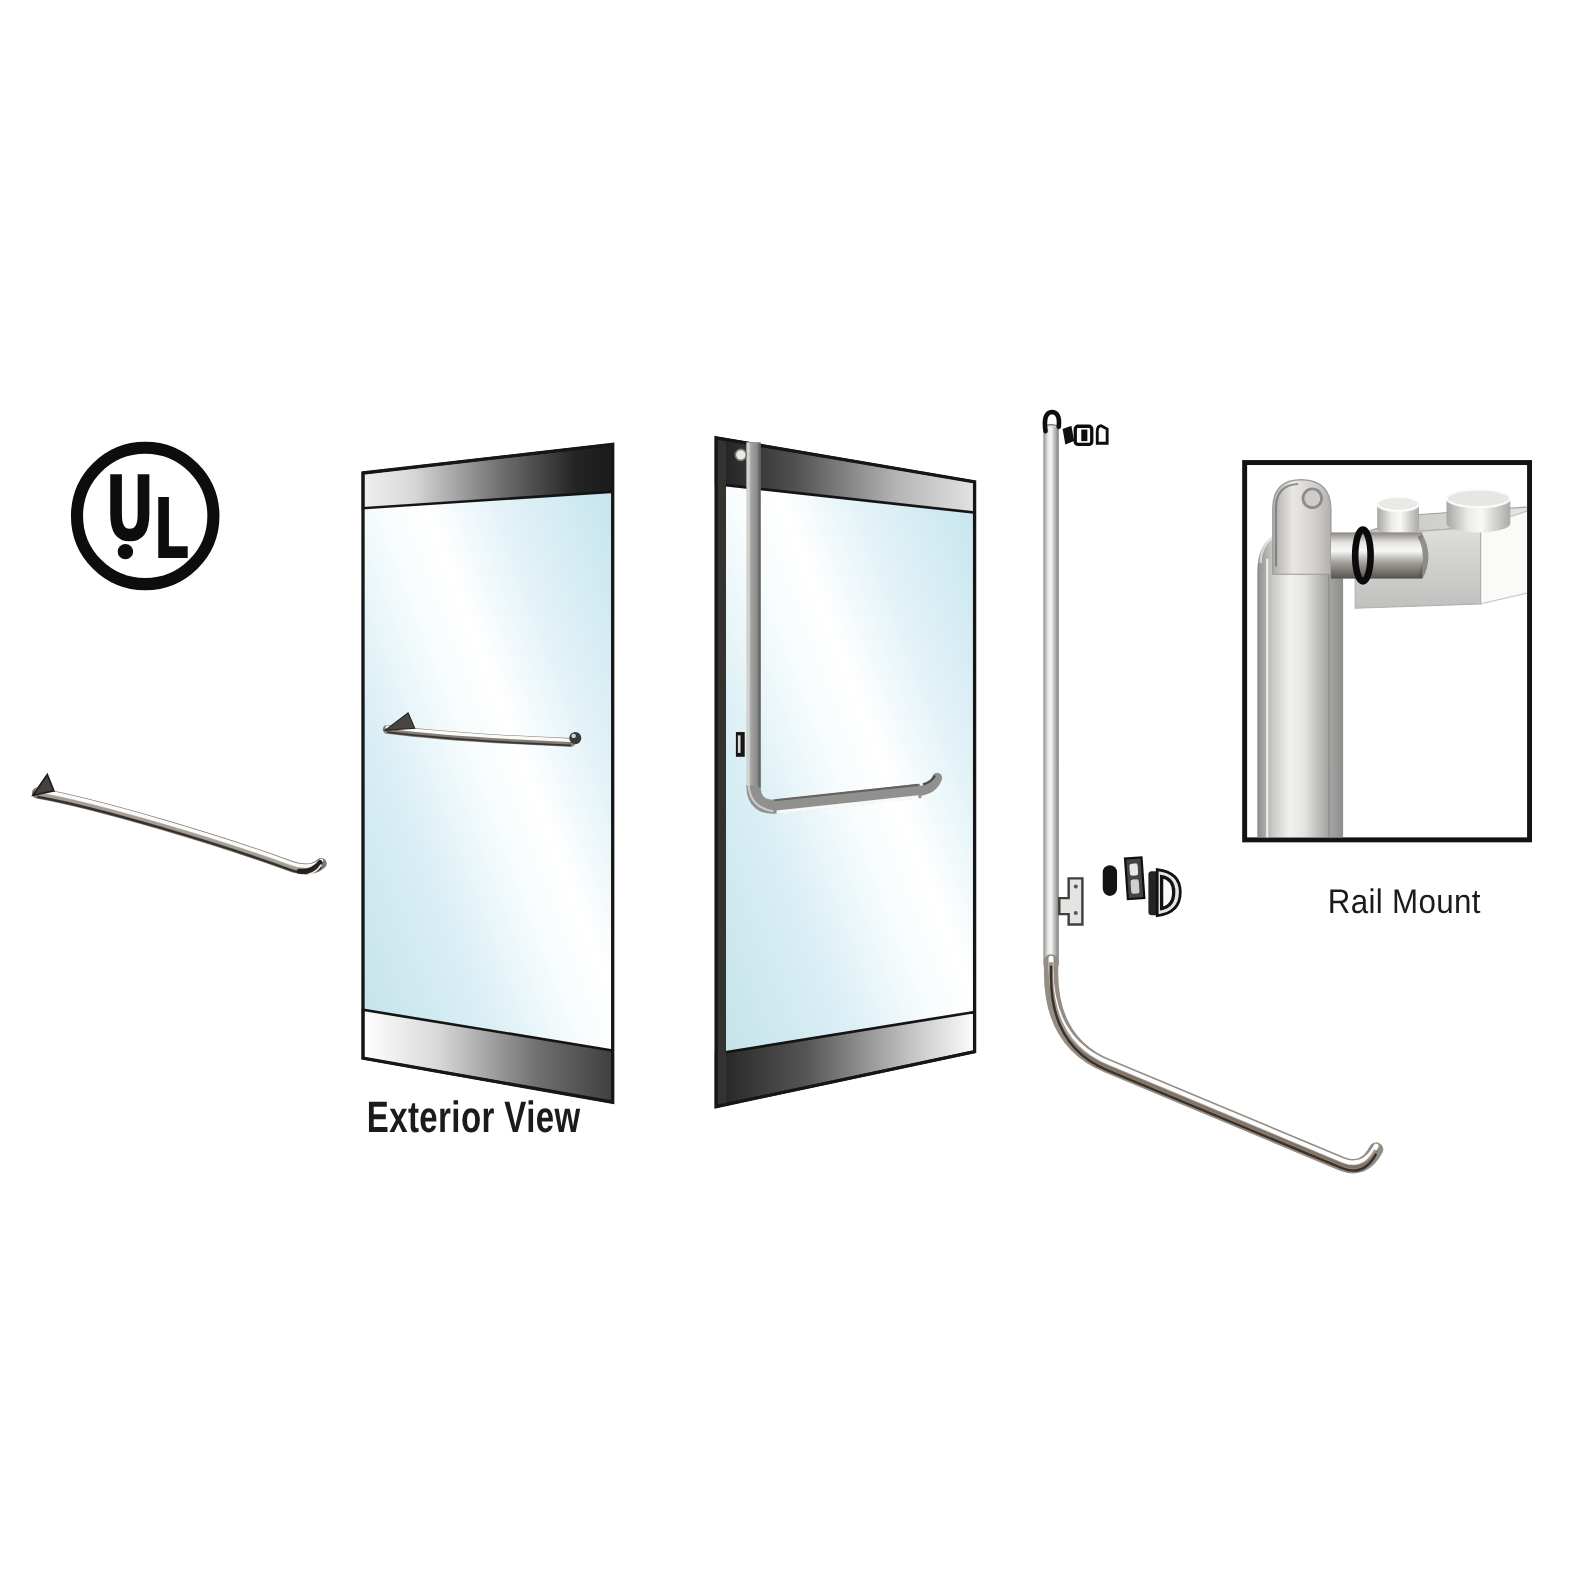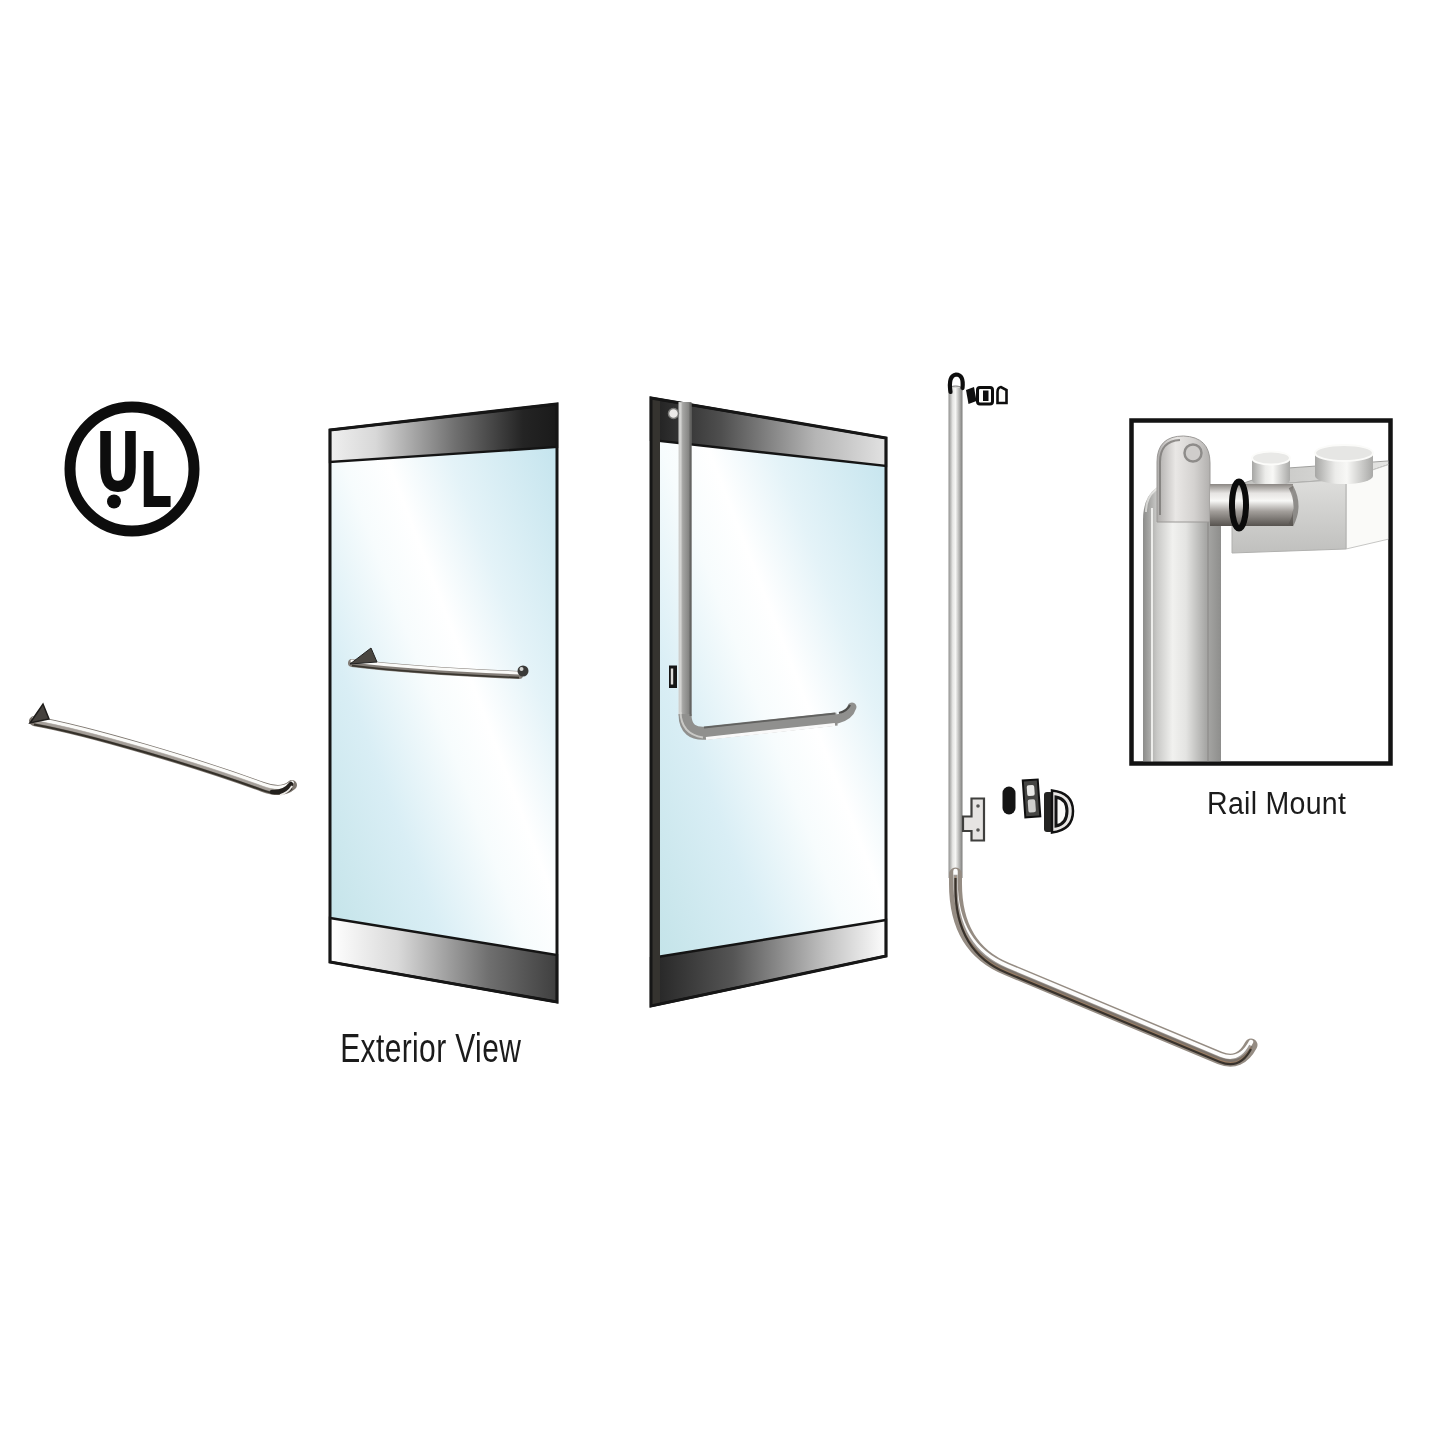--- a/index.html
+++ b/index.html
@@ -26,20 +26,21 @@
     transform-origin:center;
     letter-spacing:0.5px;
   }
   .caption-detail{
     position:absolute;
     width:300px;
     text-align:center;
     color:#1b1b1b;
     font-size:31px;
     line-height:35px;
+    margin-top:16px;
   }
   .caption-detail .squeeze{
     display:inline-block;
     transform:scaleX(0.92);
     transform-origin:center;
     letter-spacing:0.3px;
   }
 </style>
 </head>
 <body>
@@ -249,20 +250,20 @@
           <ellipse cx="1344" cy="453" rx="29" ry="8" fill="#e6e6e4" stroke="#fbfbf9" stroke-width="2"></ellipse>
         </g>
       </g>
       <rect x="1210" y="484" width="83" height="42" fill="url(#pinV)"></rect>
       <path d="M 1291 487 Q 1301 506 1291 525" fill="none" stroke="#56524e" stroke-width="5" opacity="0.55"></path>
       <ellipse cx="1239" cy="505" rx="7" ry="23.5" fill="none" stroke="#0b0b0b" stroke-width="6"></ellipse>
     </g>
   </g>
 </svg>
 
-<div class="caption" style="left:281px; top:1028px;">
+<div class="caption" style="left:281px; top:996px;font-weight:bold;">
   <span class="squeeze">Exterior View</span>
 </div>
 <div class="caption-detail" style="left:1127px; top:786px;">
   <div><span class="squeeze">Rail Mount</span></div>
 </div>
 
 </div>
 
 </body></html>

